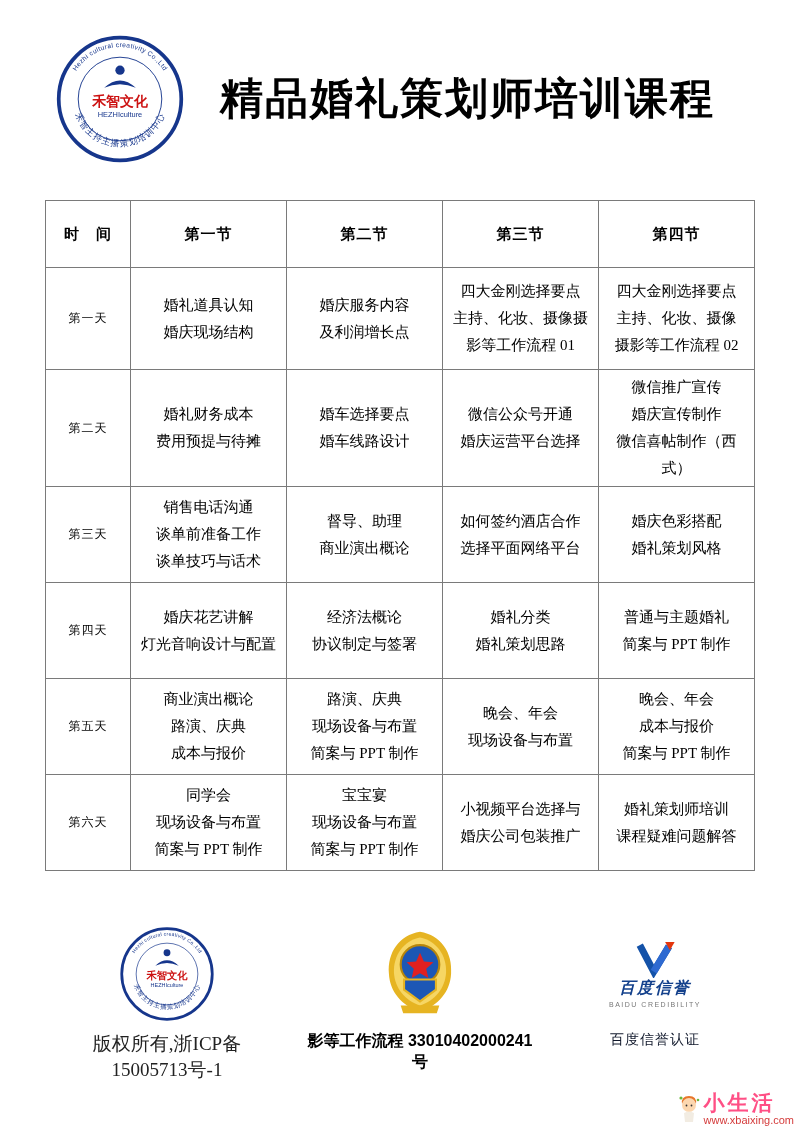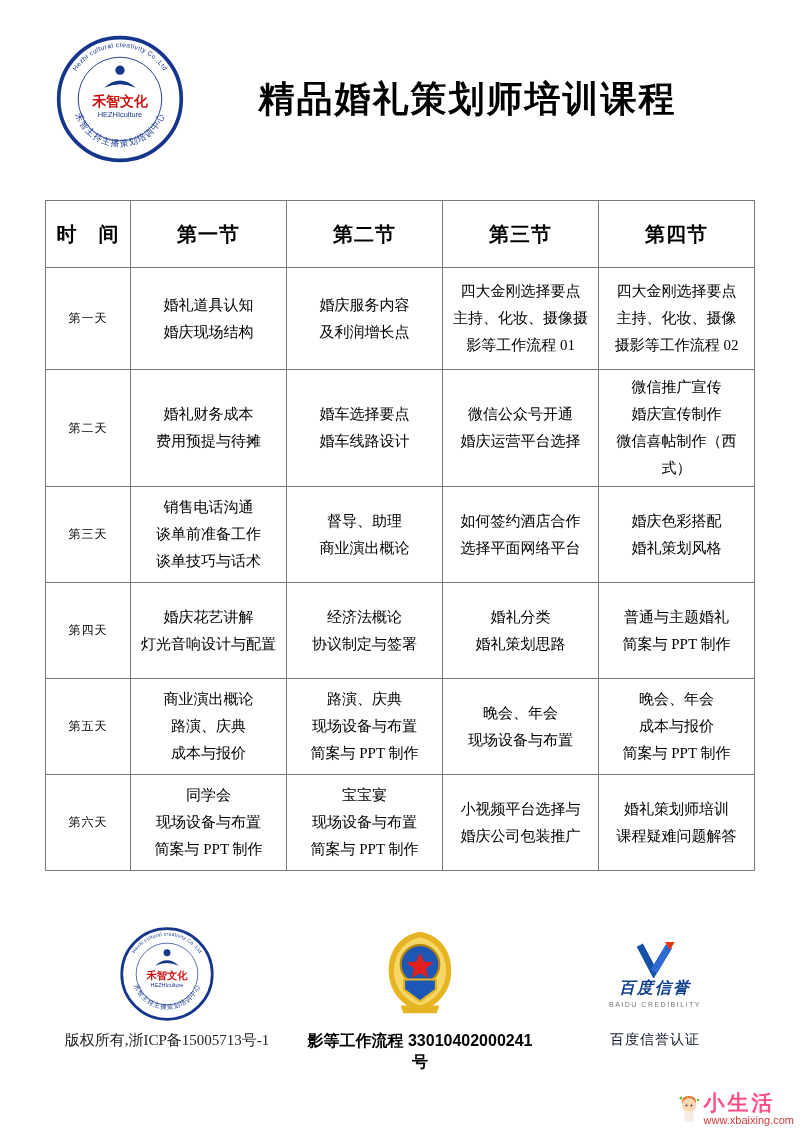--- a/index.html
+++ b/index.html
@@ -3,43 +3,43 @@
 <meta charset="utf-8">
 <style>
   * { margin:0; padding:0; box-sizing:border-box; }
   html,body { background:#ffffff; }
   body { width:800px; height:1128px; font-family:"Liberation Serif", serif; position:relative; }
   .page { width:800px; height:1128px; position:relative; overflow:hidden; background:#fff; }
 
   
   .header { position:absolute; top:34px; left:55px; right:40px; display:flex; align-items:center; }
   .logo-main { width:130px; height:130px; flex:0 0 auto; }
-  .title { flex:1; text-align:center; font-size:36px; font-weight:900; color:#000; letter-spacing:2px; padding-right:10px; }
+  .title { flex:1; text-align:center; font-size:43px; font-weight:900; color:#000; letter-spacing:2px; padding-right:10px; }
 
   
   .course-table { position:absolute; left:45px; top:200px; width:710px; border-collapse:collapse; table-layout:fixed; }
   .course-table col.col-time { width:85px; }
   .course-table th, .course-table td { border:1px solid #7a7a7a; text-align:center; vertical-align:middle; color:#000; }
   .course-table thead tr { height:67px; }
-  .course-table thead th { font-size:20px; font-weight:bold; letter-spacing:1px; }
+  .course-table thead th { font-size:15px; font-weight:bold; letter-spacing:1px; }
   .course-table tbody tr { height:96px; }
   .course-table tbody tr:first-child { height:102px; }
   td.day { font-size:12px; letter-spacing:1px; }
   td.cell { font-size:15px; line-height:1.8; white-space:pre-line; padding:4px 6px; }
 
   
   .footer-col { position:absolute; top:926px; text-align:center; }
   .footer-left { left:62px; width:210px; }
   .footer-mid { left:305px; width:230px; }
   .footer-right { left:565px; width:180px; }
   .logo-area { height:96px; display:flex; flex-direction:column; align-items:center; justify-content:center; }
   .logo-small { width:96px; height:96px; }
   .badge { width:84px; height:93px; }
   .caption { margin-top:9px; }
-  .copyright { font-size:15px; color:#222; }
+  .copyright { font-size:19px; color:#222; }
   .police { font-size:16px; font-weight:bold; color:#000; font-family:"Liberation Sans", sans-serif; }
   .baidu-v { width:46px; height:38px; }
   .baidu-cn { font-size:16px; font-weight:bold; color:#14418c; letter-spacing:2px; font-family:"Liberation Sans", sans-serif;font-style:italic; }
   .baidu-en { font-size:7px; color:#777; letter-spacing:1.5px; font-family:"Liberation Sans", sans-serif; margin-top:2px; }
   .baidu-caption { font-size:14px; color:#0f172a; letter-spacing:1px; }
 
   
   .watermark { position:absolute; right:6px; bottom:2px; display:flex; align-items:center; gap:3px; }
   .wm-mascot { width:24px; height:30px; }
   .wm-text { display:flex; flex-direction:column; align-items:flex-start; }

